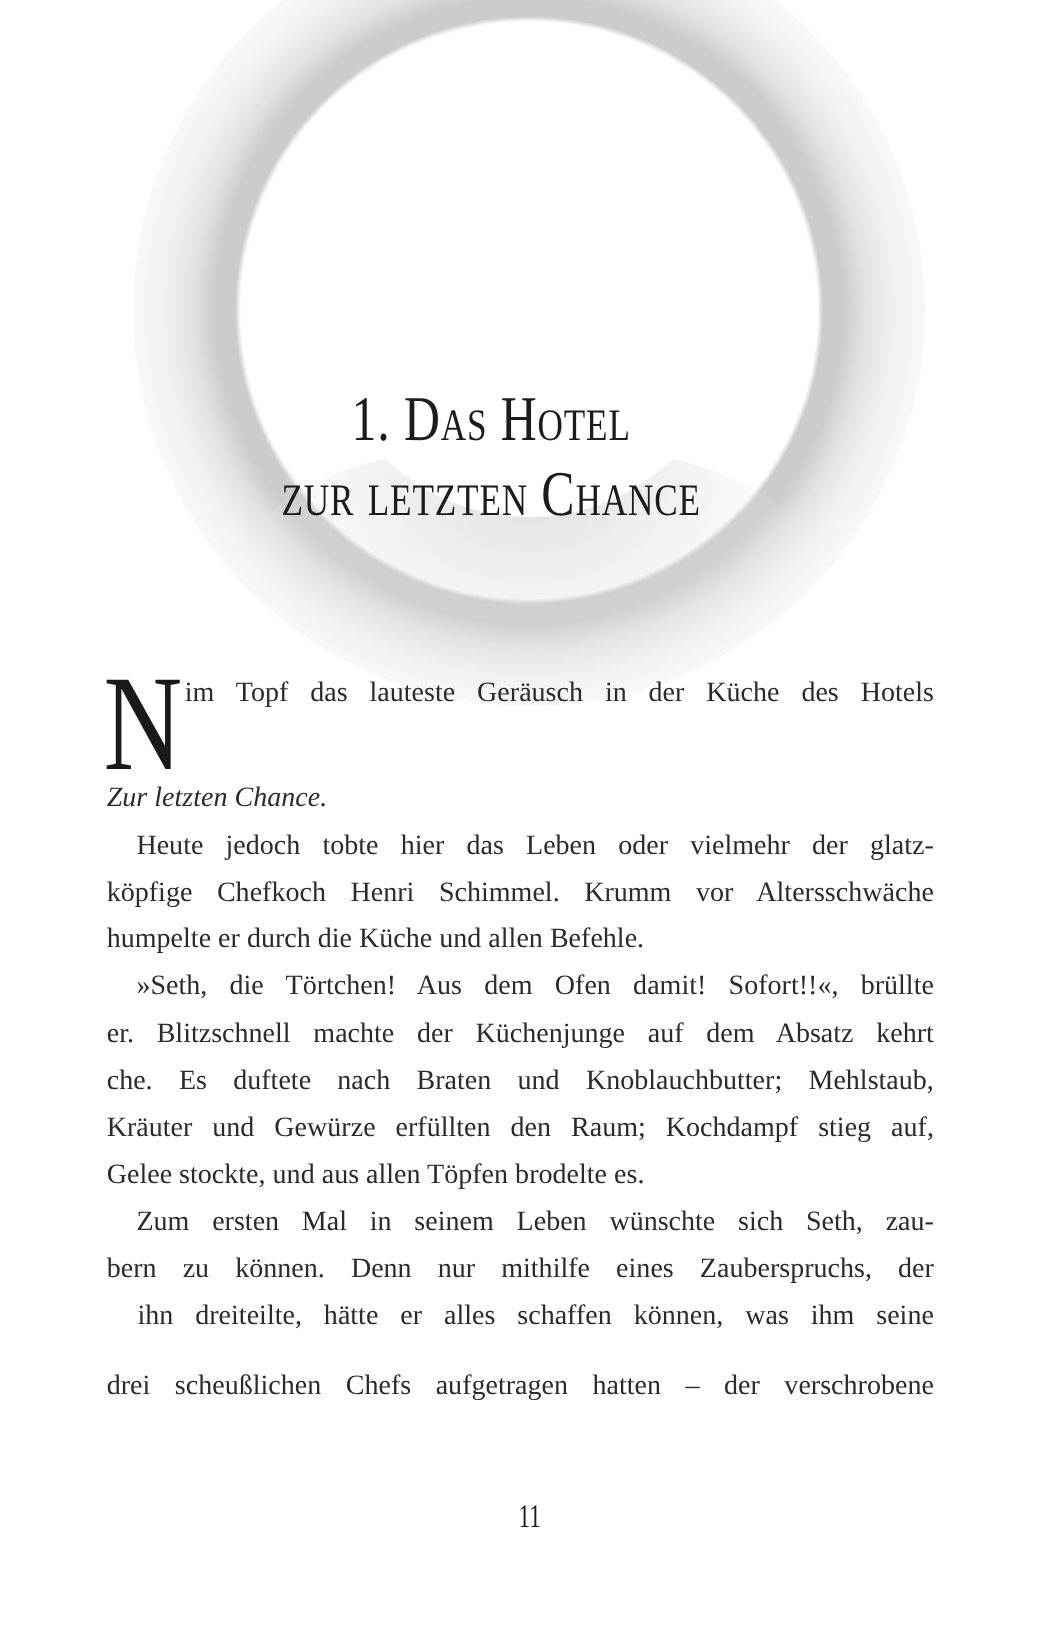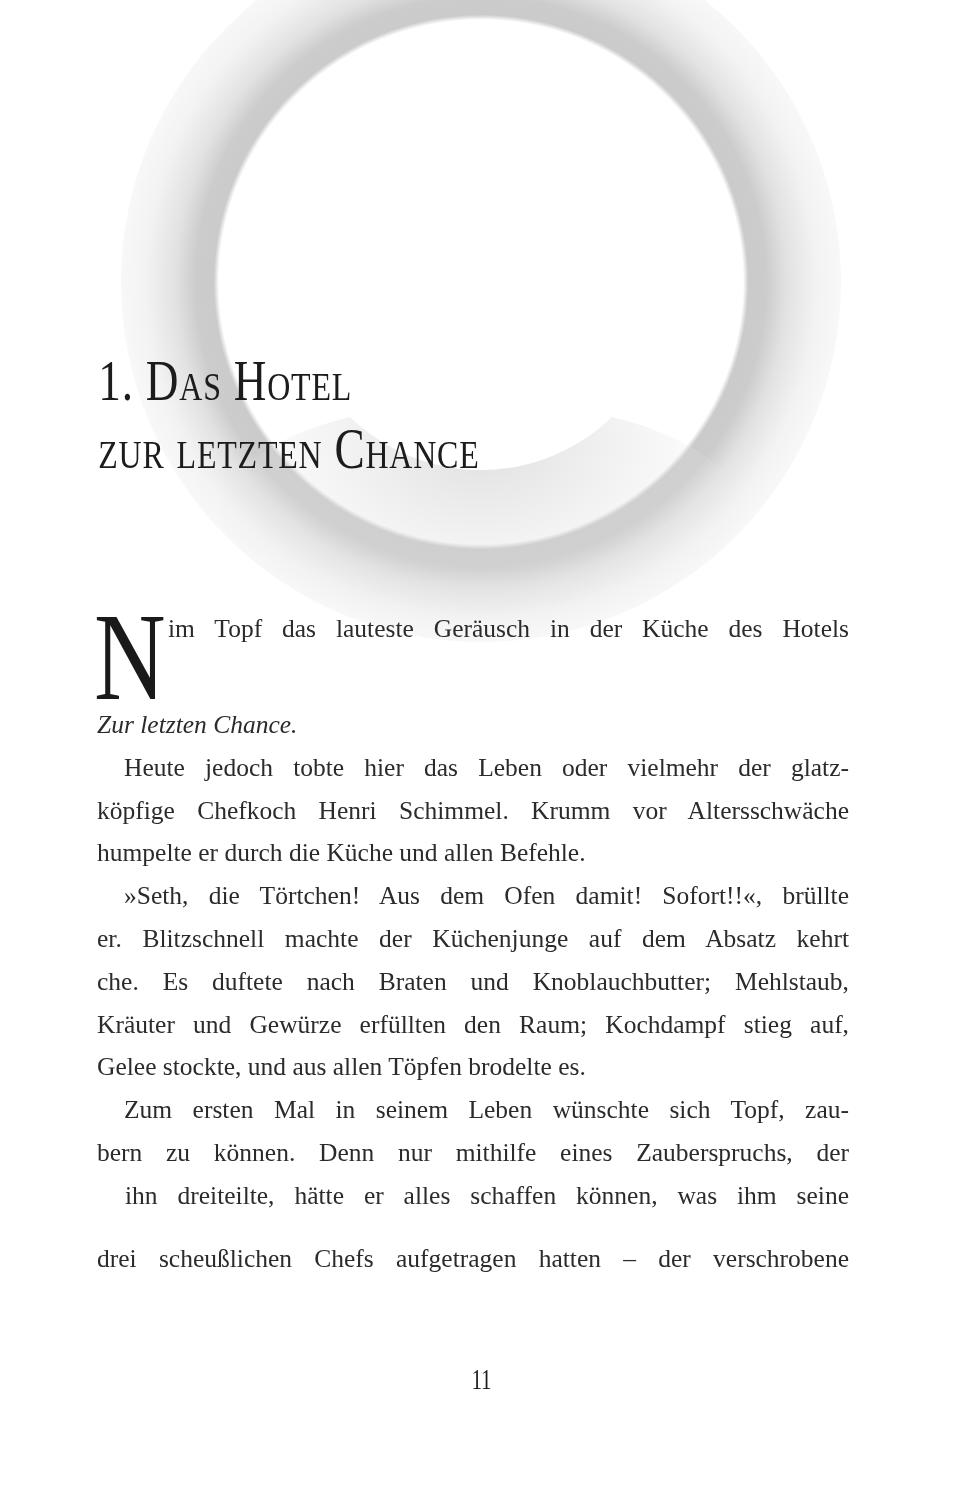--- a/index.html
+++ b/index.html
@@ -79,20 +79,21 @@
         rgba(235,235,235,0.15) 60%,
         rgba(255,255,255,0) 80%);
     }
 
     
     .chapter-title {
       position: absolute;
       left: 0;
       width: 893px;
       top: 352px;
+      text-align: center;
       color: #1c1c1c;
       font-family: "Liberation Serif", "DejaVu Serif", serif;
       font-weight: normal;
       margin: 0;
       line-height: 1;
     }
     .chapter-title .line {
       display: block;
       font-size: 58px;
       letter-spacing: 1px;
@@ -179,20 +180,20 @@
     <span class="line-last" style="text-indent:0;">humpelte er durch die Küche und allen Befehle.</span>
   </p>
   <p class="indent">
     <span class="line-span" style="text-indent:27px;">»Seth, die Törtchen! Aus dem Ofen damit! Sofort!!«, brüllte</span>
     <span class="line-span" style="text-indent:0;">er. Blitzschnell machte der Küchenjunge auf dem Absatz kehrt</span>
     <span class="line-span" style="text-indent:0;">che. Es duftete nach Braten und Knoblauchbutter; Mehlstaub,</span>
     <span class="line-span" style="text-indent:0;">Kräuter und Gewürze erfüllten den Raum; Kochdampf stieg auf,</span>
     <span class="line-last" style="text-indent:0;">Gelee stockte, und aus allen Töpfen brodelte es.</span>
   </p>
   <p class="indent">
-    <span class="line-span" style="text-indent:27px;">Zum ersten Mal in seinem Leben wünschte sich Topf, zau-</span>
+    <span class="line-span" style="text-indent:27px;">Zum ersten Mal in seinem Leben wünschte sich Seth, zau-</span>
     <span class="line-span" style="text-indent:0;">bern zu können. Denn nur mithilfe eines Zauberspruchs, der</span>
     <span class="line-span" style="text-indent:0;margin-left:28px;">ihn dreiteilte, hätte er alles schaffen können, was ihm seine</span>
     <span class="line-span" style="text-indent:0;margin-top:20px;">drei scheußlichen Chefs aufgetragen hatten – der verschrobene</span>
   </p>
 </div>
 
 <div class="page-number">11</div>
 
 </body></html>

